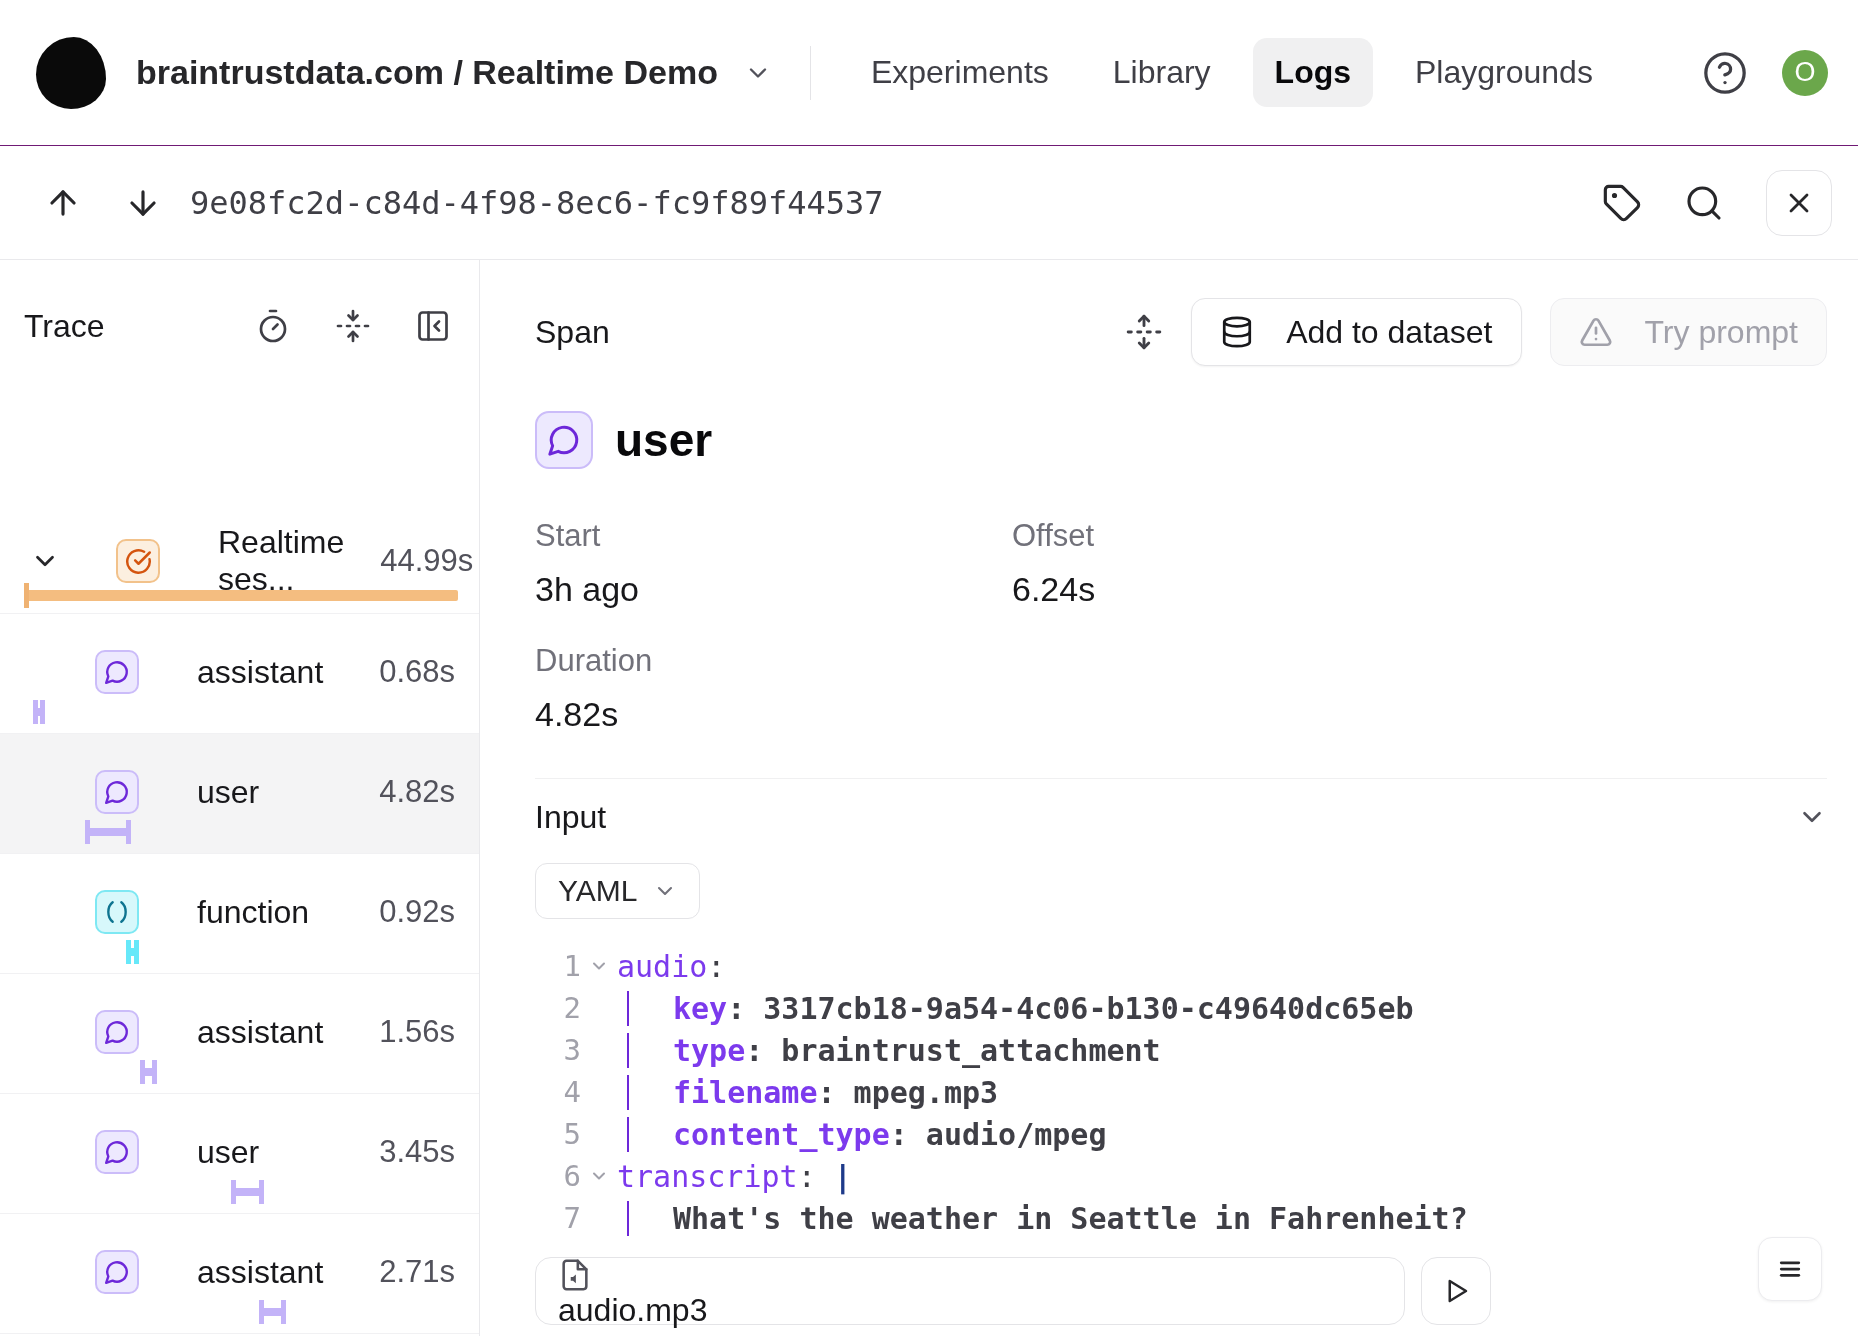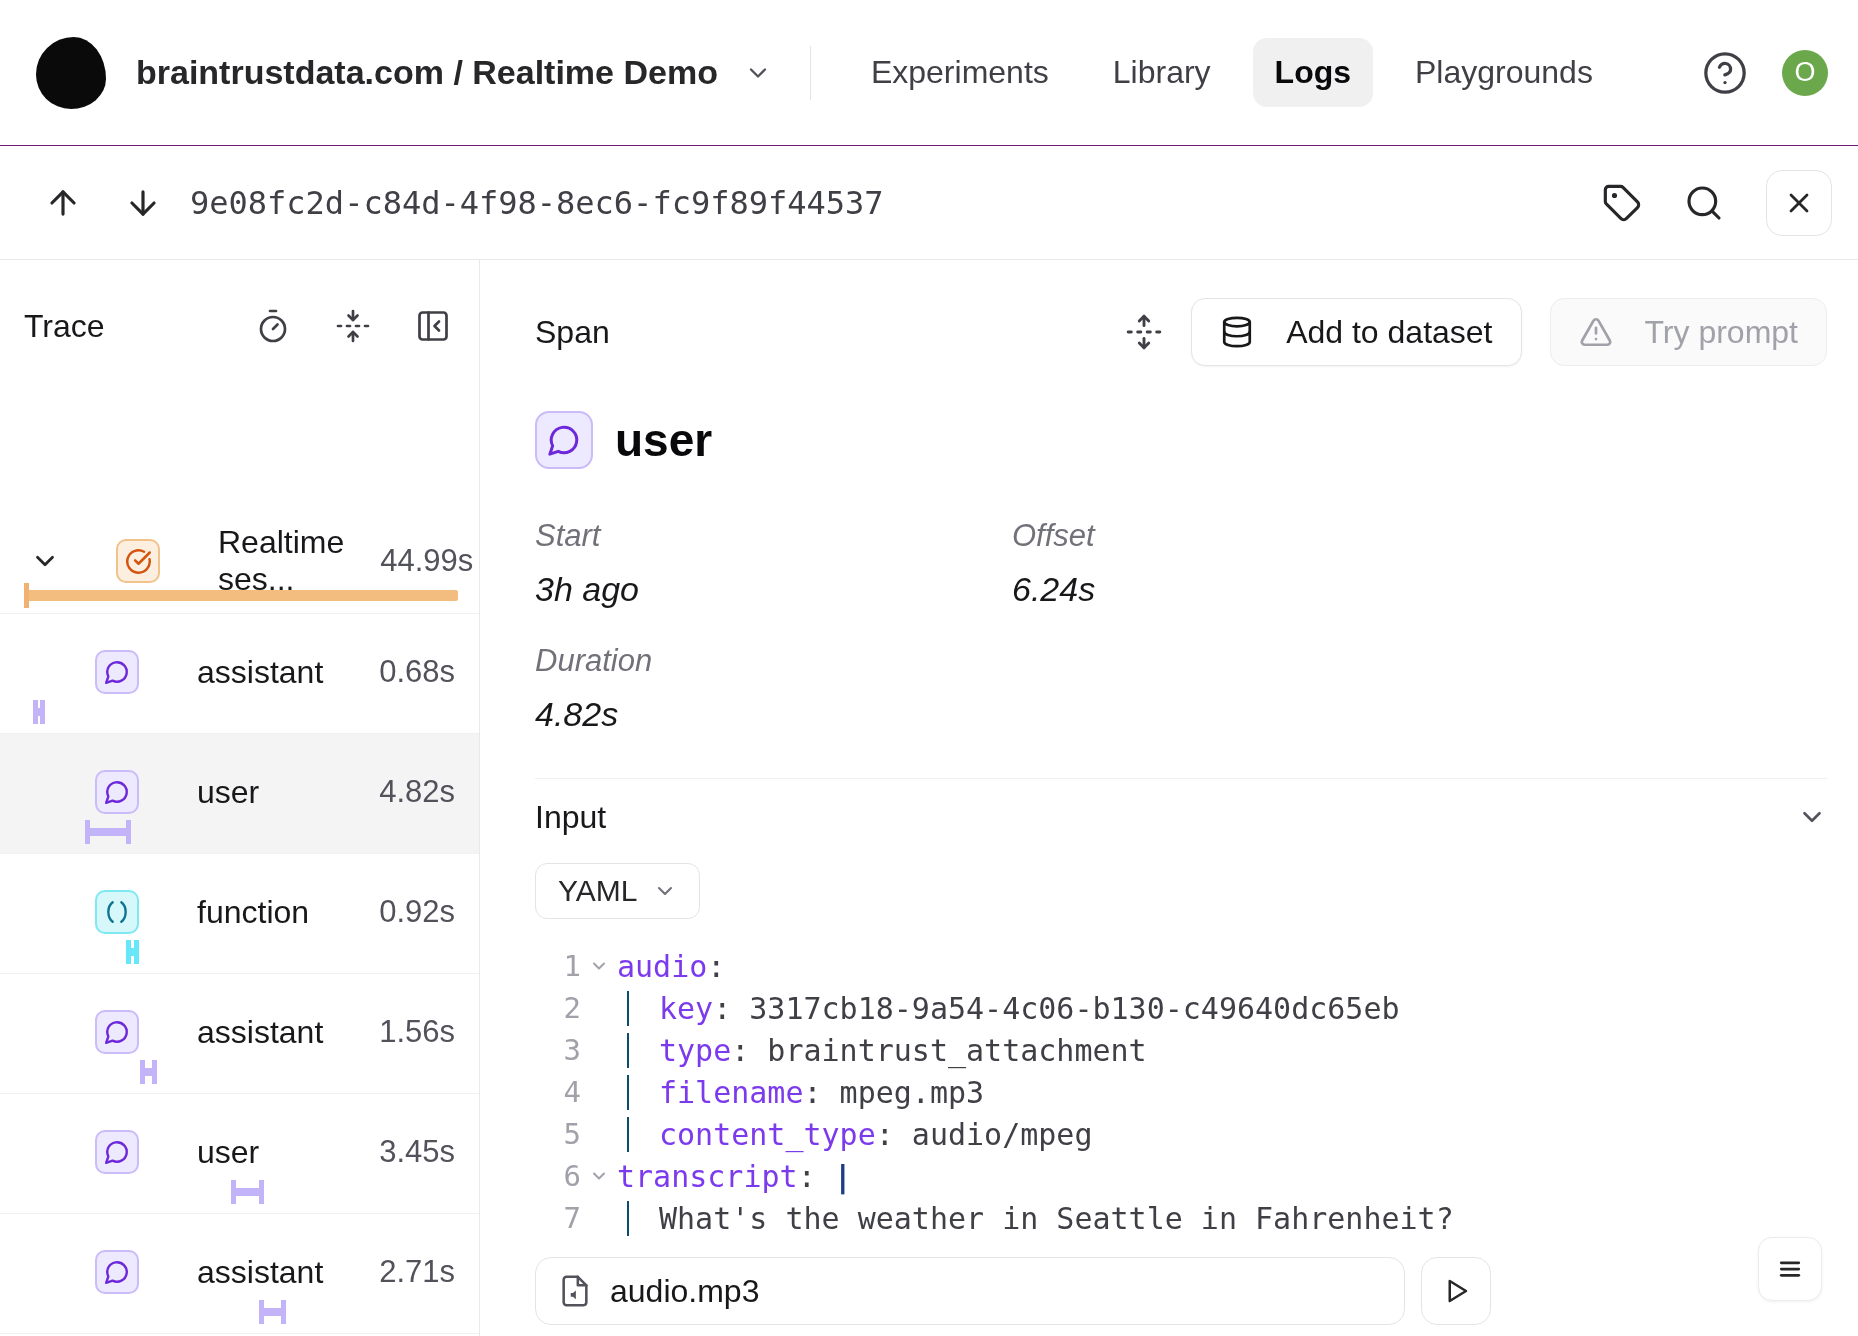--- a/index.html
+++ b/index.html
@@ -69,40 +69,40 @@
   .span-heading{ font-size:32px; color:#18181b; }
   .span-actions{ margin-left:auto; display:flex; align-items:center; gap:28px; }
   .btn{ display:flex; align-items:center; gap:32px; height:68px; padding:0 28px; border-radius:14px;
         border:1px solid #e4e4e7; background:#fff; font-size:32px; font-weight:500; color:#18181b;
         box-shadow:0 1px 2px rgba(0,0,0,.05); cursor:pointer; white-space:nowrap; }
   .btn.ghost{ background:#fafafa; border-color:#ededf0; color:#a1a1aa; box-shadow:none; }
   .span-title{ display:flex; align-items:center; gap:22px; margin-top:44px; height:60px; }
   .big-badge{ width:58px; height:58px; border-radius:14px; background:#ede9fe; border:2px solid #cbbcf9; color:#6d28d9;
               display:flex; align-items:center; justify-content:center; }
   .big-title{ font-size:46px; font-weight:700; color:#09090b; }
-  .meta-row{ display:grid; grid-template-columns:477px 1fr; margin-top:48px;font-style:italic; }
+  .meta-row{ display:grid; grid-template-columns:477px 1fr; margin-top:48px; }
   .meta-row.second{ margin-top:34px; }
   .meta-label{ font-size:31px; color:#71717a; }
   .meta-value{ font-size:34px; color:#18181b; margin-top:16px; }
   .divider{ height:1px; background:#f0f0f1; margin-top:44px; }
   .input-row{ display:flex; align-items:center; justify-content:space-between; margin-top:12px; height:52px; }
   .input-title{ font-size:32px; color:#18181b; }
   .yaml-btn{ margin-top:20px; display:inline-flex; align-items:center; gap:16px; height:56px; padding:0 22px;
              border:1px solid #e4e4e7; border-radius:12px; font-size:30px; color:#27272a; background:#fff; cursor:pointer; }
   .code{ margin-top:26px; font-family:"DejaVu Sans Mono", monospace; font-size:30px; color:#3f3f46; }
   .code-line{ display:flex; align-items:center; height:42px; }
   .ln{ width:46px; flex:none; text-align:right; font-size:29px; color:#a1a1aa; }
   .fold{ width:36px; flex:none; display:flex; justify-content:center; color:#a1a1aa; }
   .ct{ white-space:pre; }
-  .ct.indent{ margin-left:10px; border-left:2px solid #0c4a6e; padding-left:30px; }
+  .ct.indent{ margin-left:10px; border-left:2px solid #6d28d9; padding-left:44px;font-weight:bold; }
   .tok-key{ color:#7c3aed; }
   .tok-pipe{ color:#1e3a8a; font-weight:bold; }
   .attach-row{ display:flex; align-items:center; gap:16px; margin-top:18px; }
   .attach-box{ width:870px; height:68px; border:1px solid #e4e4e7; border-radius:16px; background:#fff;
-               display:flex; align-items:center; gap:18px; padding:0 22px; font-size:32px; color:#18181b; cursor:pointer; }
+               display:flex; padding:0 22px; font-size:32px; color:#18181b; cursor:pointer;flex-direction:column; }
   .attach-icon{ color:#52525b; }
   .play-btn{ width:70px; height:68px; border:1px solid #e4e4e7; border-radius:16px; background:#fff;
              display:flex; align-items:center; justify-content:center; cursor:pointer; }
   .menu-fab{ position:absolute; right:36px; top:977px; width:64px; height:64px; border:1px solid #ececef;
              border-radius:14px; background:#fff; display:flex; align-items:center; justify-content:center;
              box-shadow:0 1px 3px rgba(0,0,0,.06); cursor:pointer; }
 </style>
 </head>
 <body>
 

